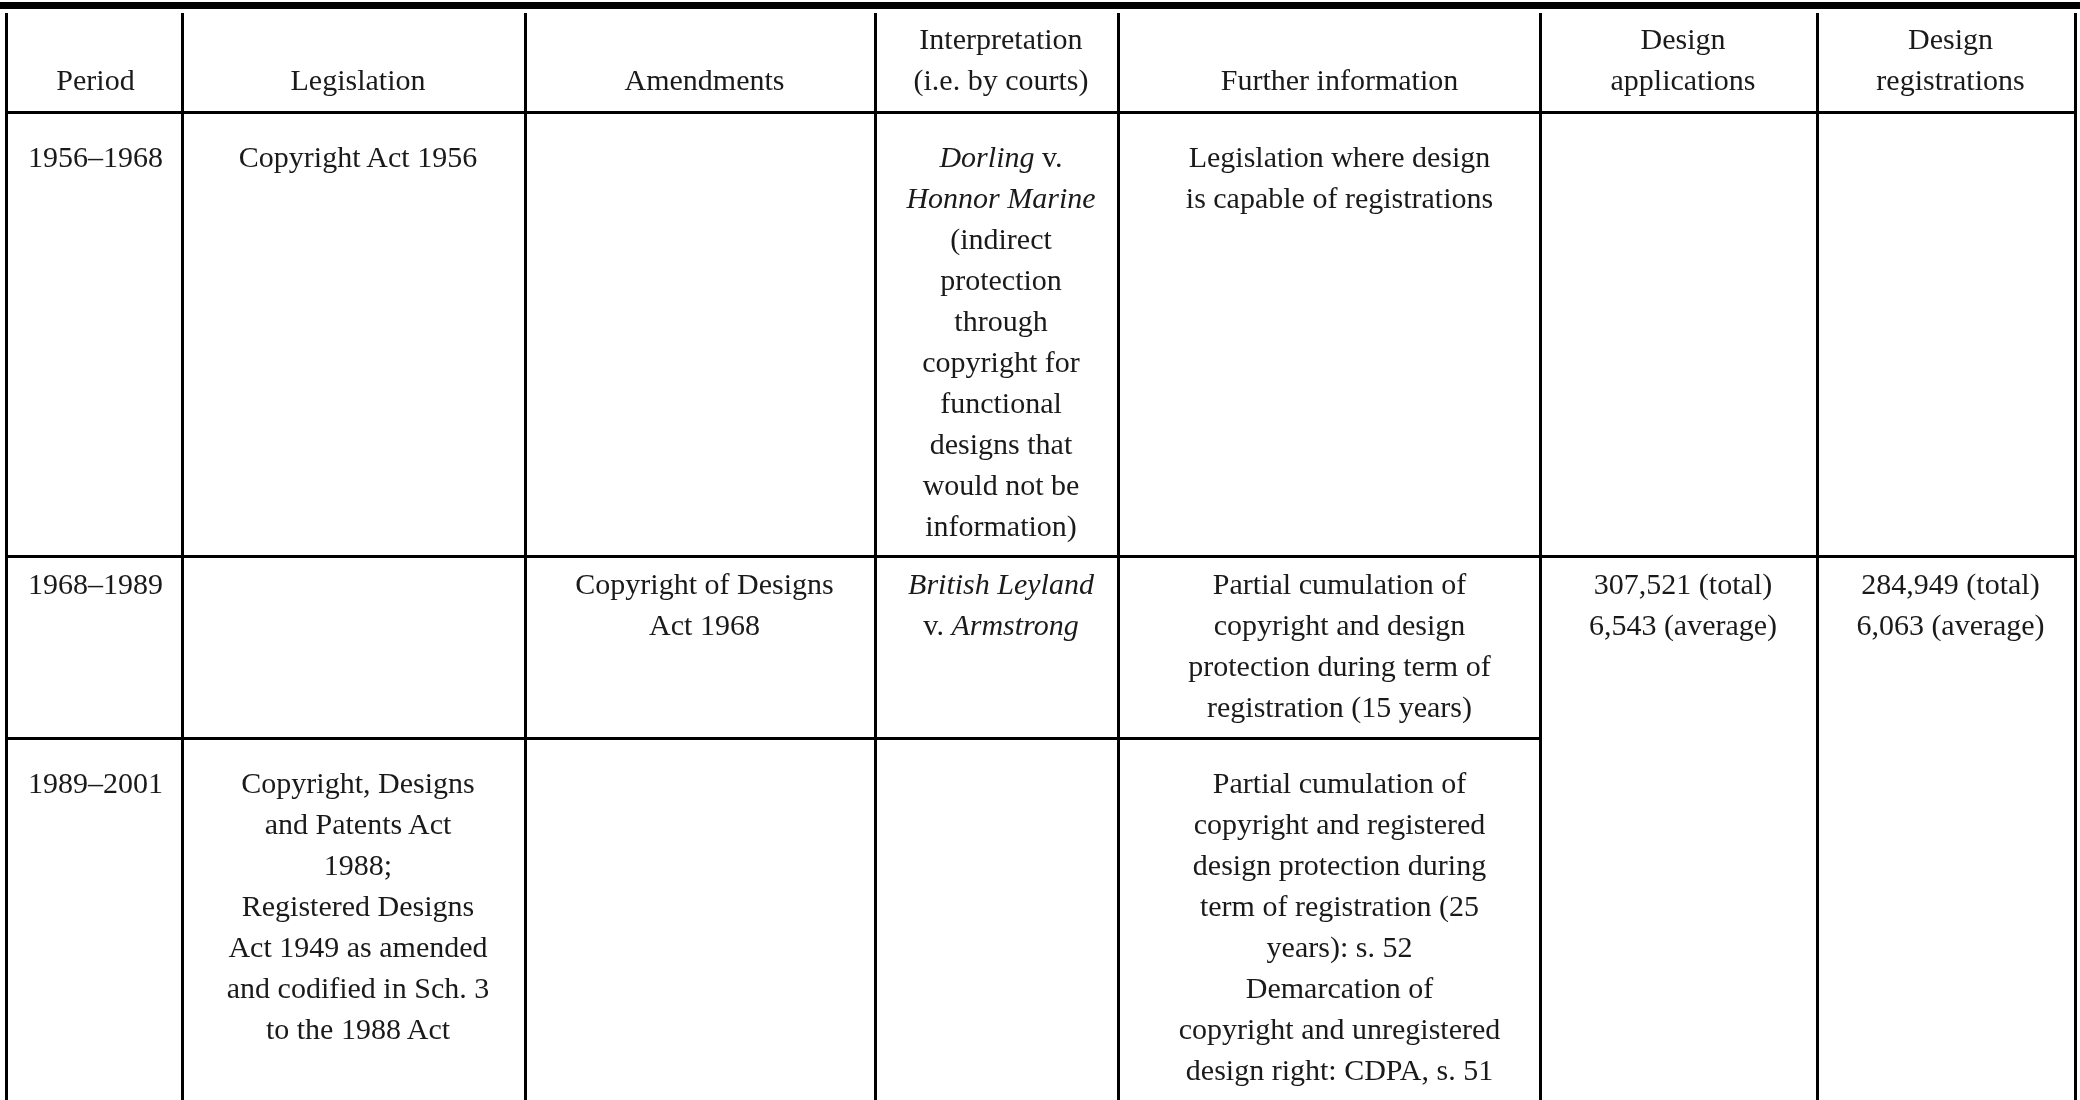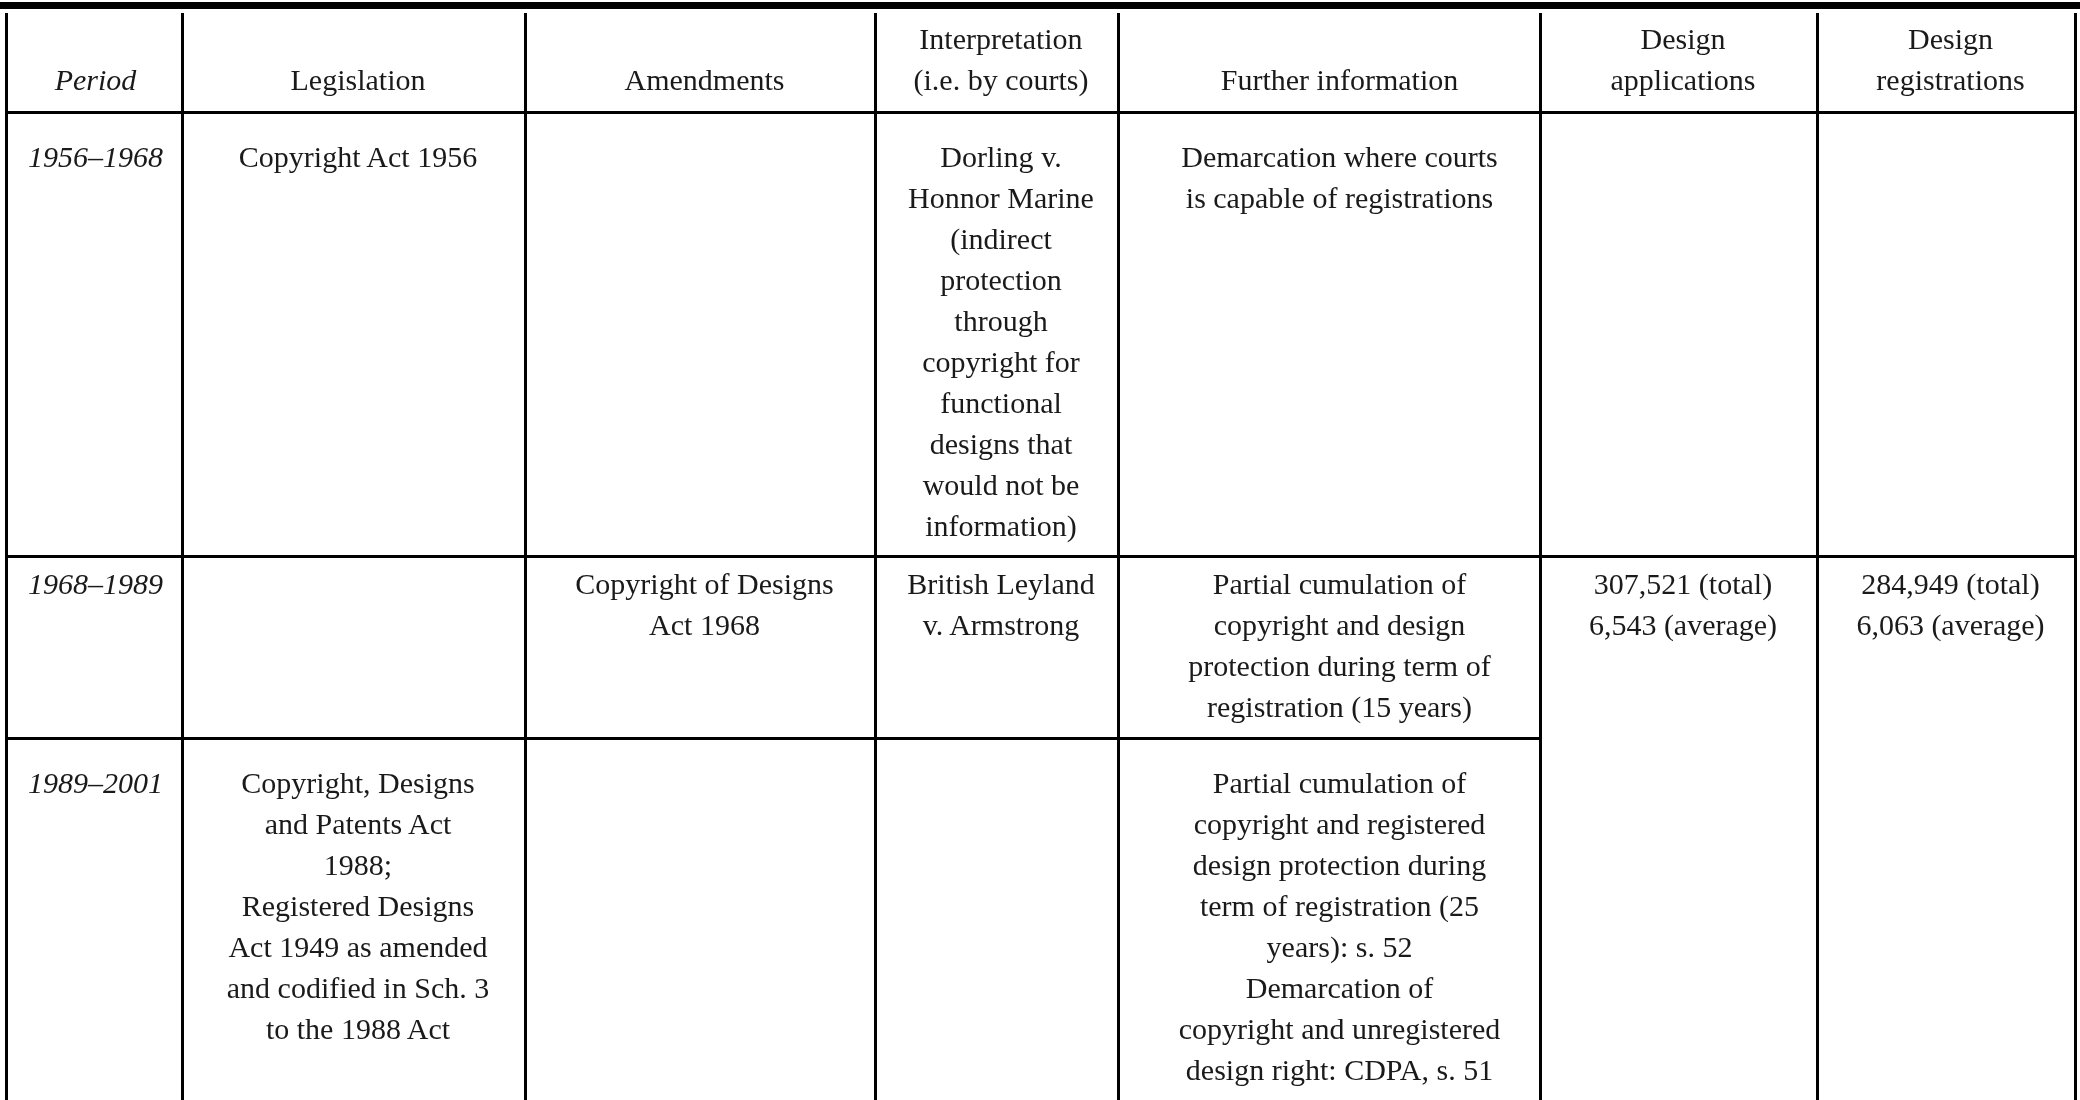--- a/index.html
+++ b/index.html
@@ -47,24 +47,24 @@
     border-top: none;
     vertical-align: bottom;
     padding-top: 4px;
     padding-bottom: 11px;
   }
   .hist tr.hrow { height: 99px; }
   .hist tr.r1 { height: 444px; margin-top: 40px; }
   .hist tr.r2 { height: 182px; }
   .hist tr.r3 { height: 430px; }
   .hist tr.r2 td { padding-top: 5px; }
-  .hist .c-period { padding-left: 4px; padding-right: 2px; font-style: italic; }
+  .hist .c-period { padding-left: 4px; padding-right: 2px; }
   .hist .c-further { padding-left: 26px; padding-right: 6px; }
   .b { font-weight: normal; }
-  .i { }
+  .i { font-style: italic; }
 </style>
 </head>
 <body>
 
 <div class="page">
   <div class="toprule"></div>
 
   <table class="hist">
     <colgroup>
       <col class="c1">
@@ -85,21 +85,21 @@
         <th><span>Design</span><br><span>applications</span></th>
         <th><span>Design</span><br><span>registrations</span></th>
       </tr>
     </thead>
     <tbody>
       <tr class="r1">
         <td class="c-period"><span>1956–1968</span></td>
         <td><span>Copyright Act 1956</span></td>
         <td></td>
         <td><span class="i">Dorling</span><span> v.</span><br><span class="i">Honnor Marine</span><br><span>(indirect</span><br><span>protection</span><br><span>through</span><br><span>copyright for</span><br><span>functional</span><br><span>designs that</span><br><span>would not be</span><br><span>information)</span></td>
-        <td class="c-further"><span>Demarcation where courts</span><br><span>is capable of registrations</span></td>
+        <td class="c-further"><span>Legislation where design</span><br><span>is capable of registrations</span></td>
         <td></td>
         <td></td>
       </tr>
       <tr class="r2">
         <td class="c-period"><span>1968–1989</span></td>
         <td></td>
         <td><span>Copyright of Designs</span><br><span>Act 1968</span></td>
         <td><span class="i">British Leyland</span><br><span>v. </span><span class="i">Armstrong</span></td>
         <td class="c-further"><span class="b">Partial cumulation</span><span> of</span><br><span>copyright and design</span><br><span>protection during term of</span><br><span>registration (15 years)</span></td>
         <td rowspan="2"><span>307,521 (total)</span><br><span>6,543 (average)</span></td>

